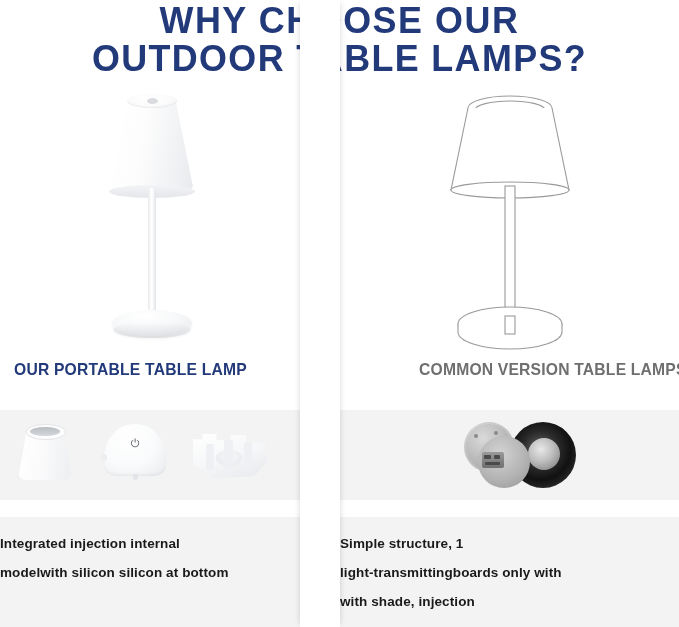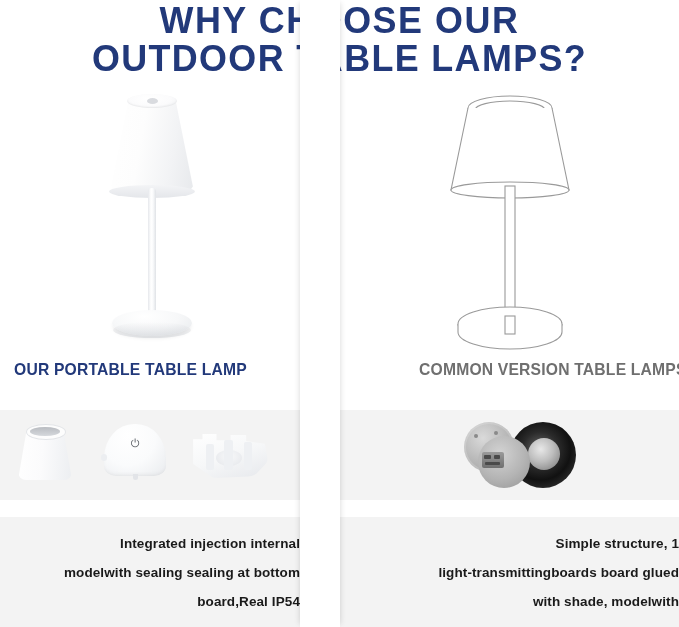--- a/index.html
+++ b/index.html
@@ -322,21 +322,21 @@
     height: 110px;
     background: #f3f3f3;
   }
   .caption-band.left  { left: 0;     width: 300px; }
   .caption-band.right { left: 340px; width: 339px; }
   .caption {
     position: absolute;
     left: 0;
     top: 12px;
     width: 100%;
-    text-align: right;
+    text-align: left;
     color: #1a1a1a;
     font-family: "Liberation Sans", sans-serif;
     font-weight: bold;
     font-size: 13.5px;
     line-height: 29px;
     letter-spacing: 0.1px;
   }
   .caption span { display: block; white-space: nowrap; }
 </style>
 </head>
@@ -421,26 +421,25 @@
         <i style="left:2px;top:3px;width:7px;height:4px;"></i>
         <i style="left:12px;top:3px;width:6px;height:4px;"></i>
         <i style="left:3px;top:10px;width:15px;height:3px;"></i>
       </div>
     </div>
   </div>
 
   <div class="caption-band left">
     <div class="caption">
       <span>Integrated injection internal</span>
-      <span>modelwith sealing sealing at bottom</span>
-      <span>board,Real IP54</span>
+      <span>modelwith silicon silicon at bottom</span>
     </div>
   </div>
 
   <div class="caption-band right">
     <div class="caption">
       <span>Simple structure, 1</span>
-      <span>light-transmittingboards board glued</span>
-      <span>with shade, modelwith</span>
+      <span>light-transmittingboards only with</span>
+      <span>with shade, injection</span>
     </div>
   </div>
 
 </div>
 
 </body></html>

